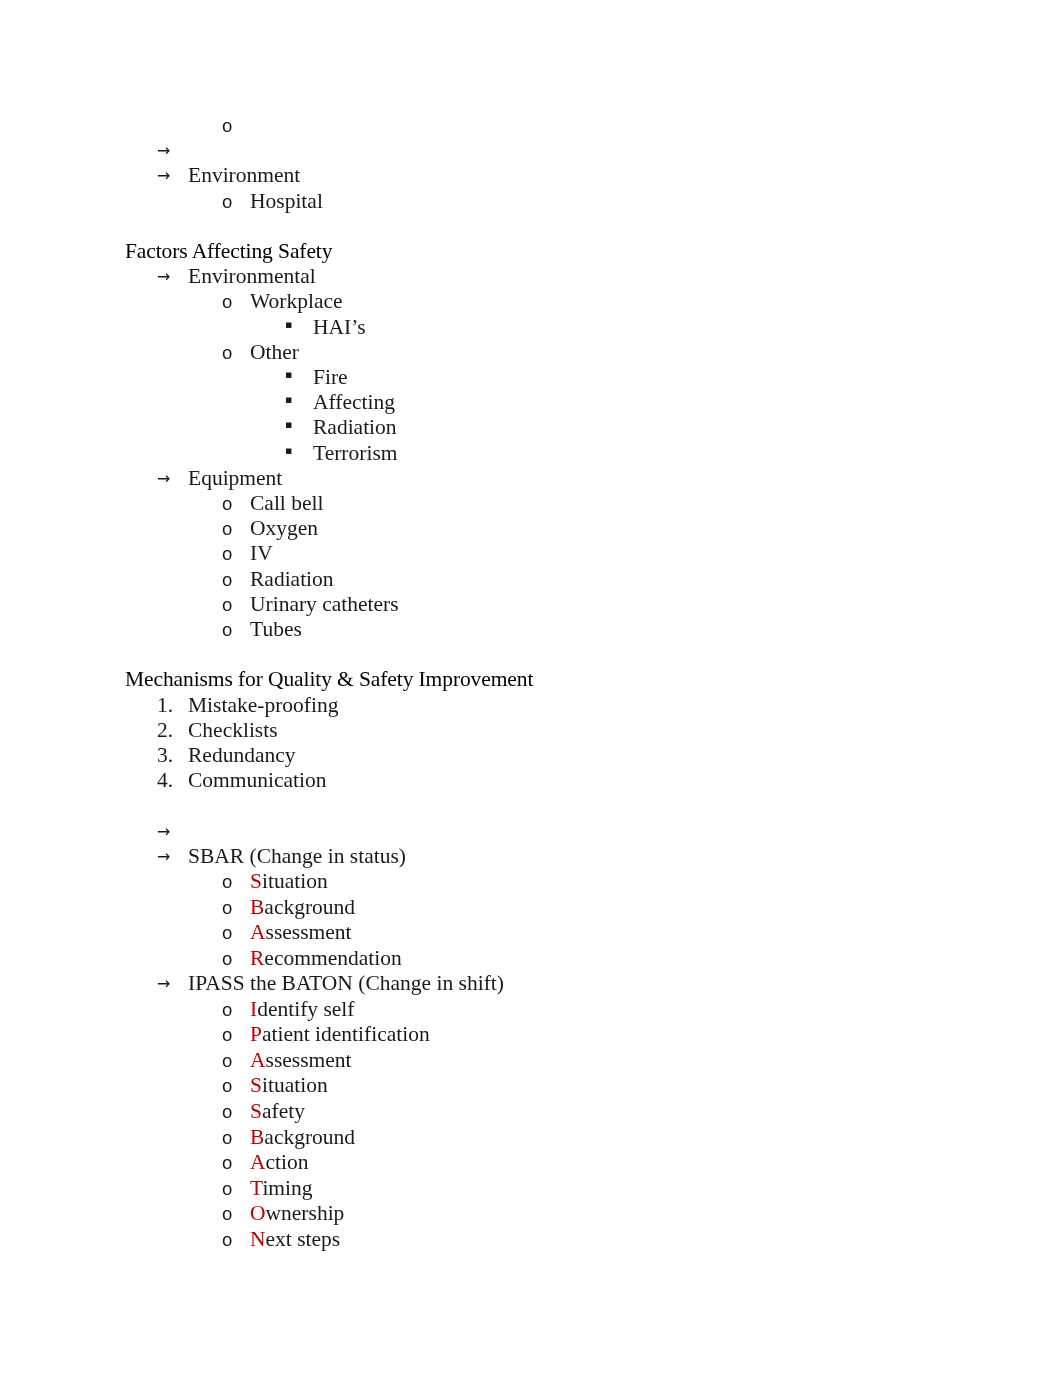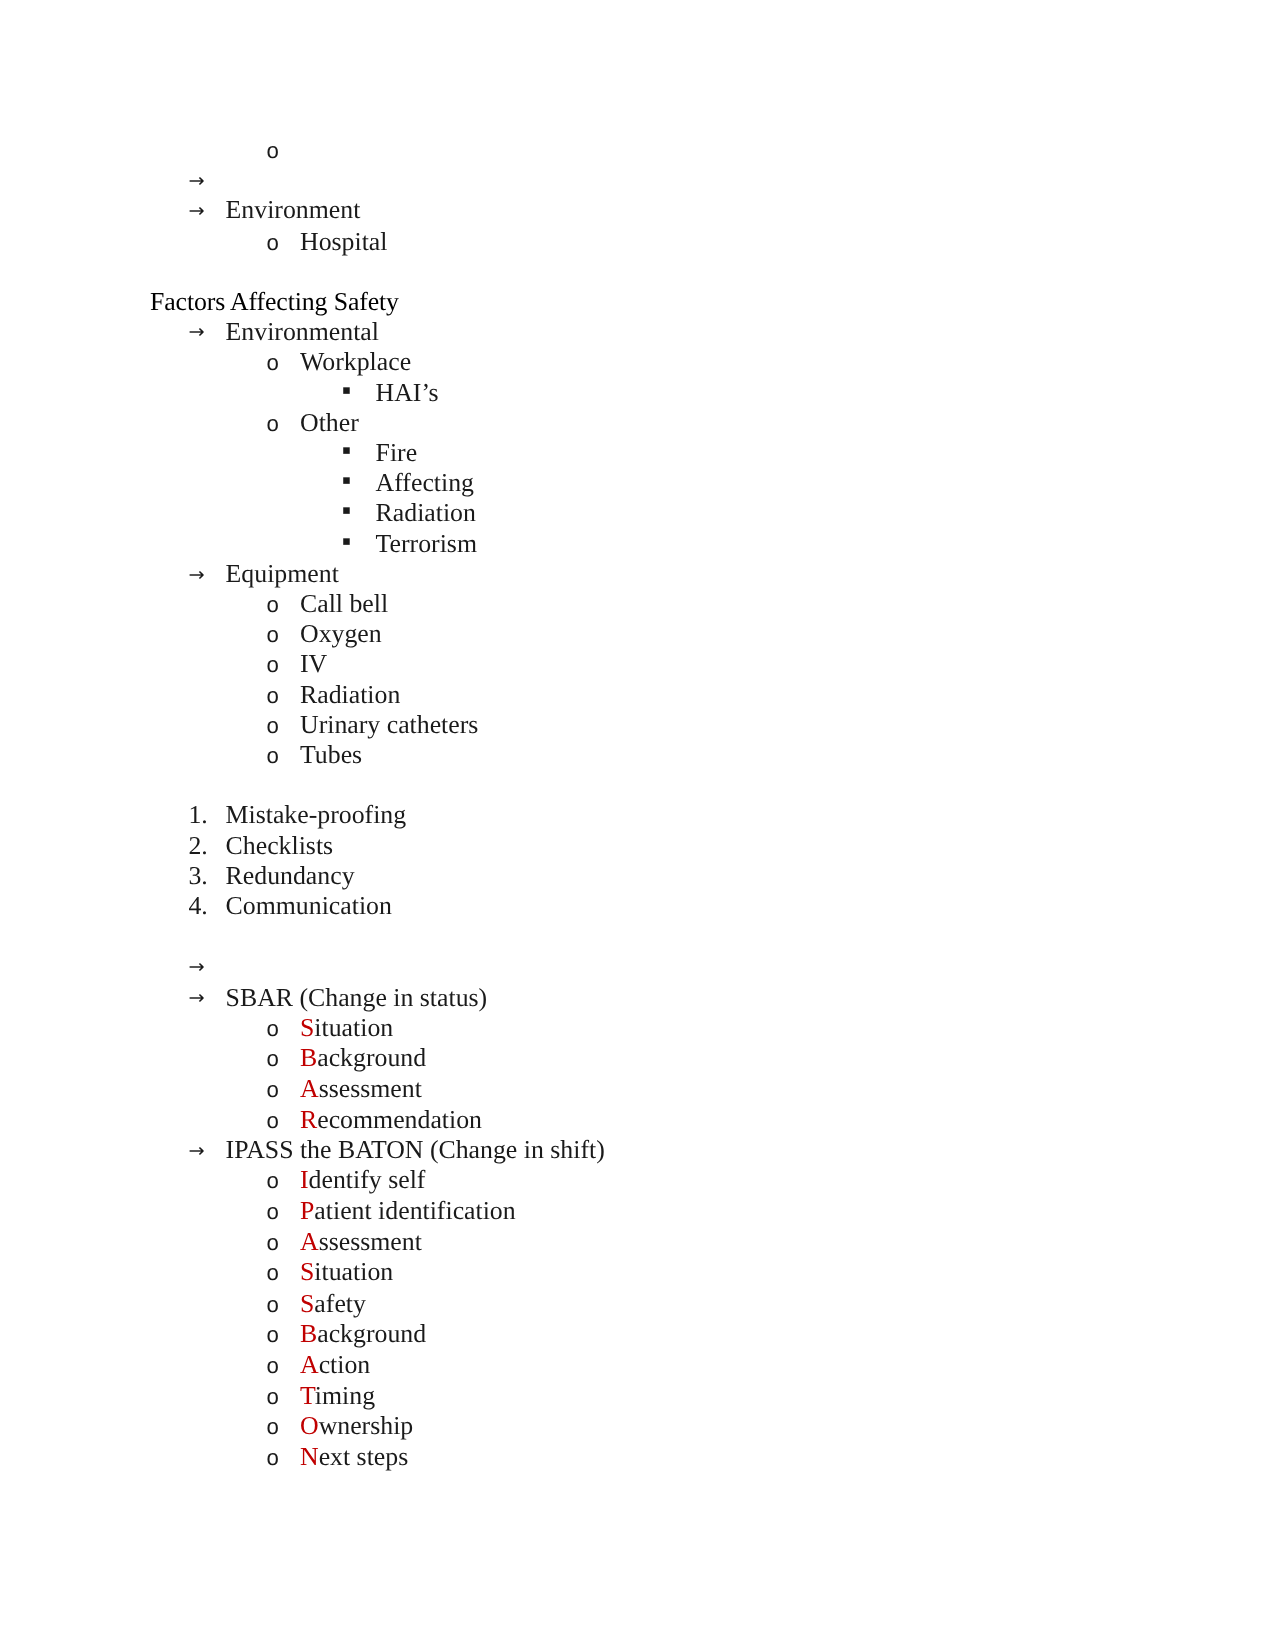--- a/index.html
+++ b/index.html
@@ -120,20 +120,21 @@
       <div class="row lvl3"><span class="marker">▪</span><span class="txt">Radiation</span></div>
       <div class="row lvl3"><span class="marker">▪</span><span class="txt">Terrorism</span></div>
       <div class="row lvl1"><span class="marker arrow">→</span><span class="txt">Equipment</span></div>
       <div class="row lvl2"><span class="marker">o</span><span class="txt">Call bell</span></div>
       <div class="row lvl2"><span class="marker">o</span><span class="txt">Oxygen</span></div>
       <div class="row lvl2"><span class="marker">o</span><span class="txt">IV</span></div>
       <div class="row lvl2"><span class="marker">o</span><span class="txt">Radiation</span></div>
       <div class="row lvl2"><span class="marker">o</span><span class="txt">Urinary catheters</span></div>
       <div class="row lvl2"><span class="marker">o</span><span class="txt">Tubes</span></div>
       <div class="row blank">&nbsp;</div>
+      <div class="heading">Mechanisms for Quality &amp; Safety Improvement</div>
       <div class="row lvl1"><span class="marker num">1.</span><span class="txt">Mistake-proofing</span></div>
       <div class="row lvl1"><span class="marker num">2.</span><span class="txt">Checklists</span></div>
       <div class="row lvl1"><span class="marker num">3.</span><span class="txt">Redundancy</span></div>
       <div class="row lvl1"><span class="marker num">4.</span><span class="txt">Communication</span></div>
       <div class="row blank">&nbsp;</div>
       <div class="row lvl1"><span class="marker arrow">→</span></div>
       <div class="row lvl1"><span class="marker arrow">→</span><span class="txt">SBAR (Change in status)</span></div>
       <div class="row lvl2 spaced"><span class="marker">o</span><span class="txt"><span class="red">S</span><span>ituation</span></span></div>
       <div class="row lvl2 spaced"><span class="marker">o</span><span class="txt"><span class="red">B</span><span>ackground</span></span></div>
       <div class="row lvl2 spaced"><span class="marker">o</span><span class="txt"><span class="red">A</span><span>ssessment</span></span></div>

